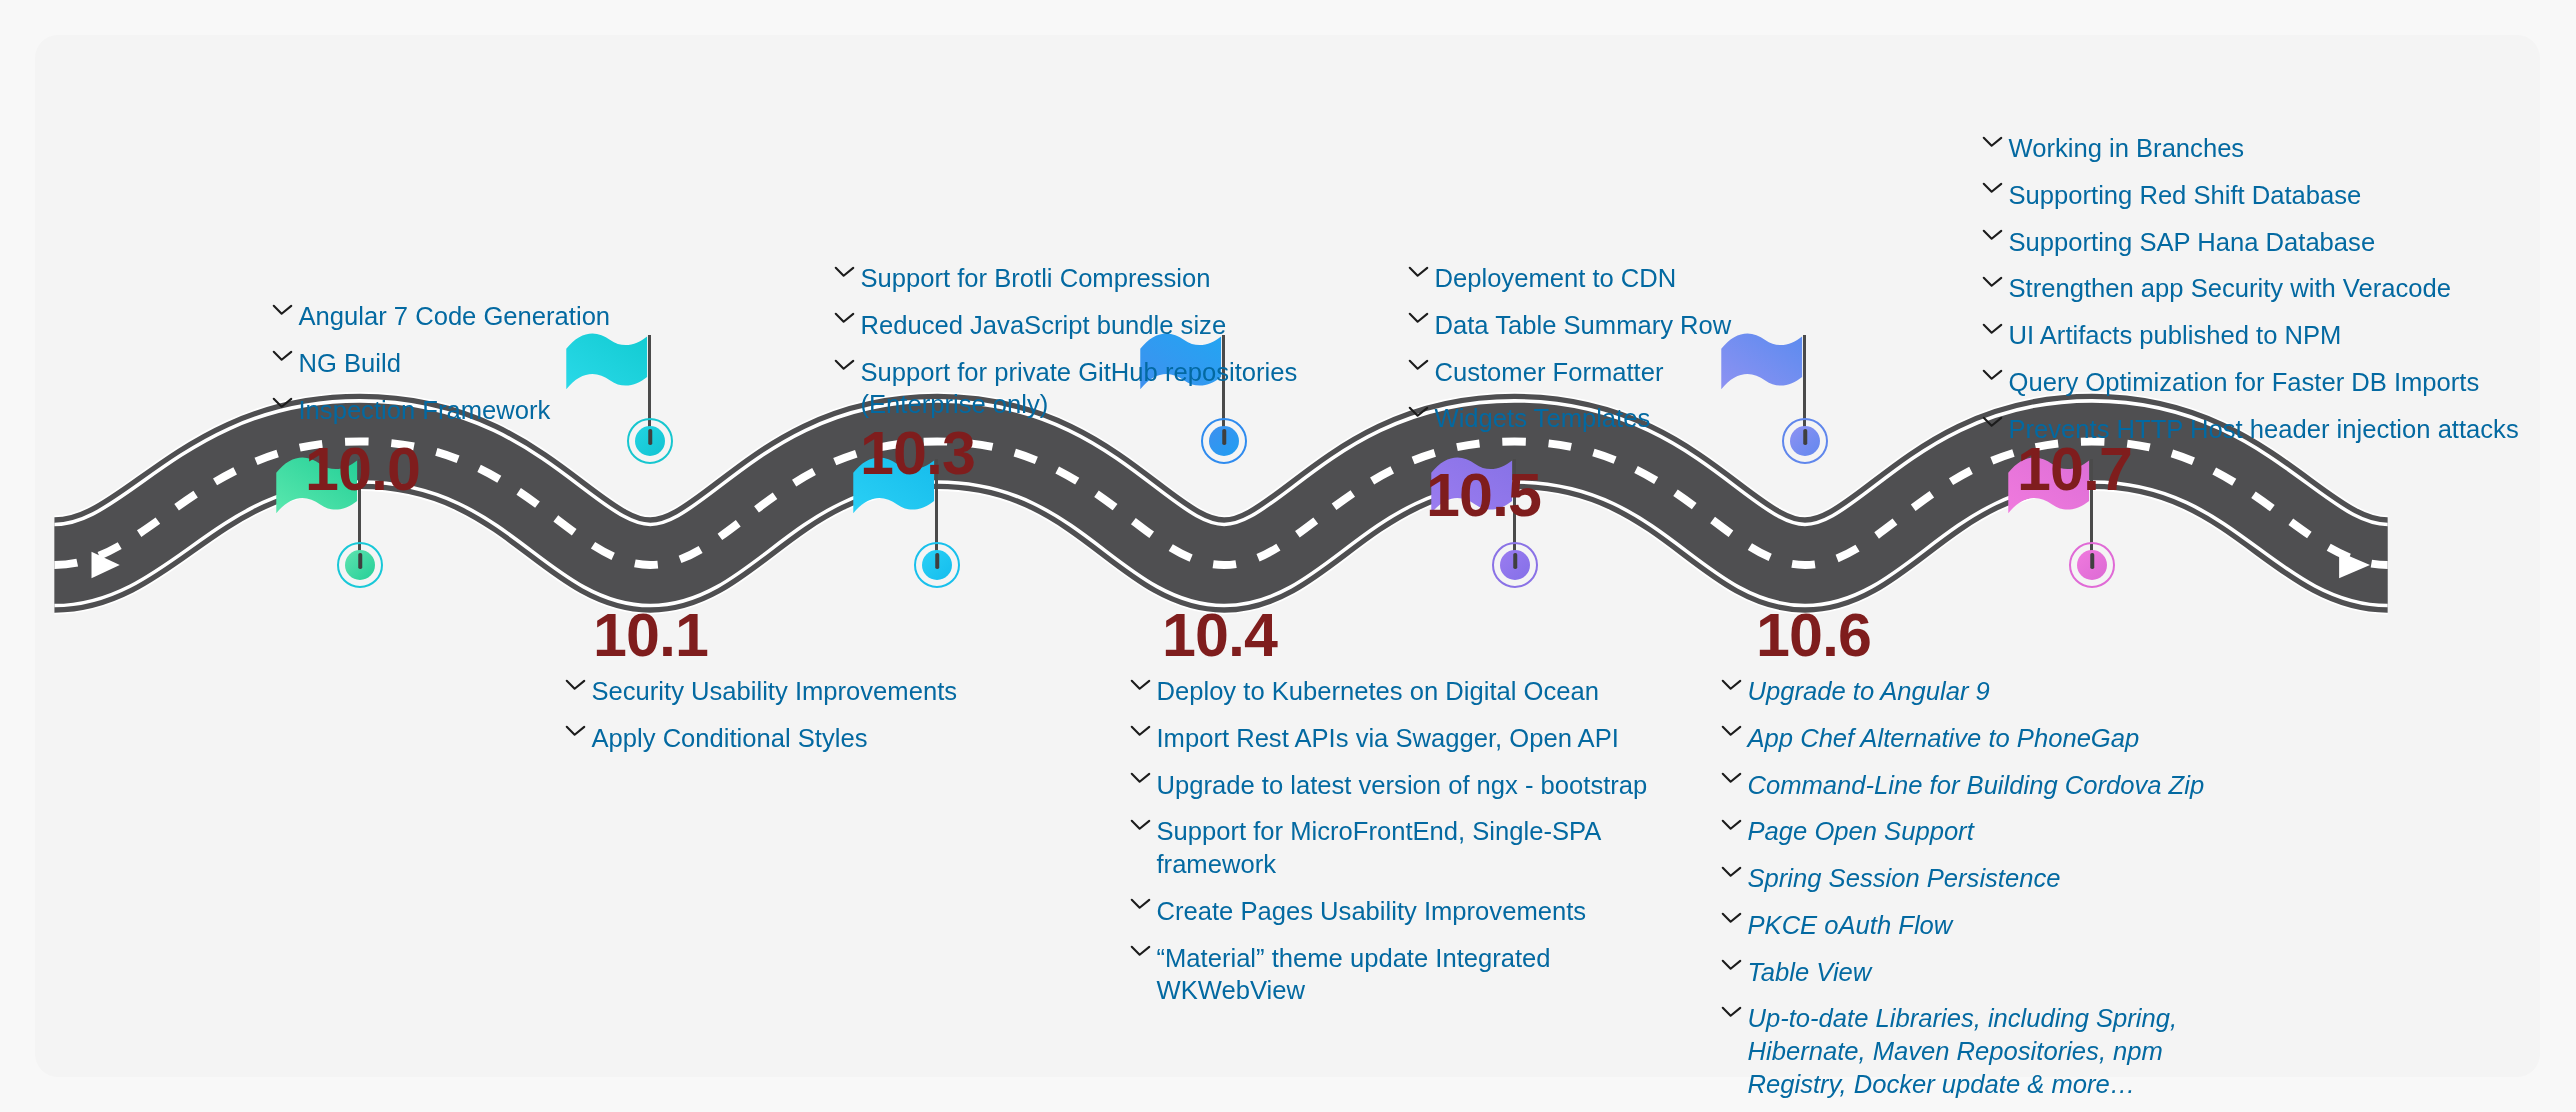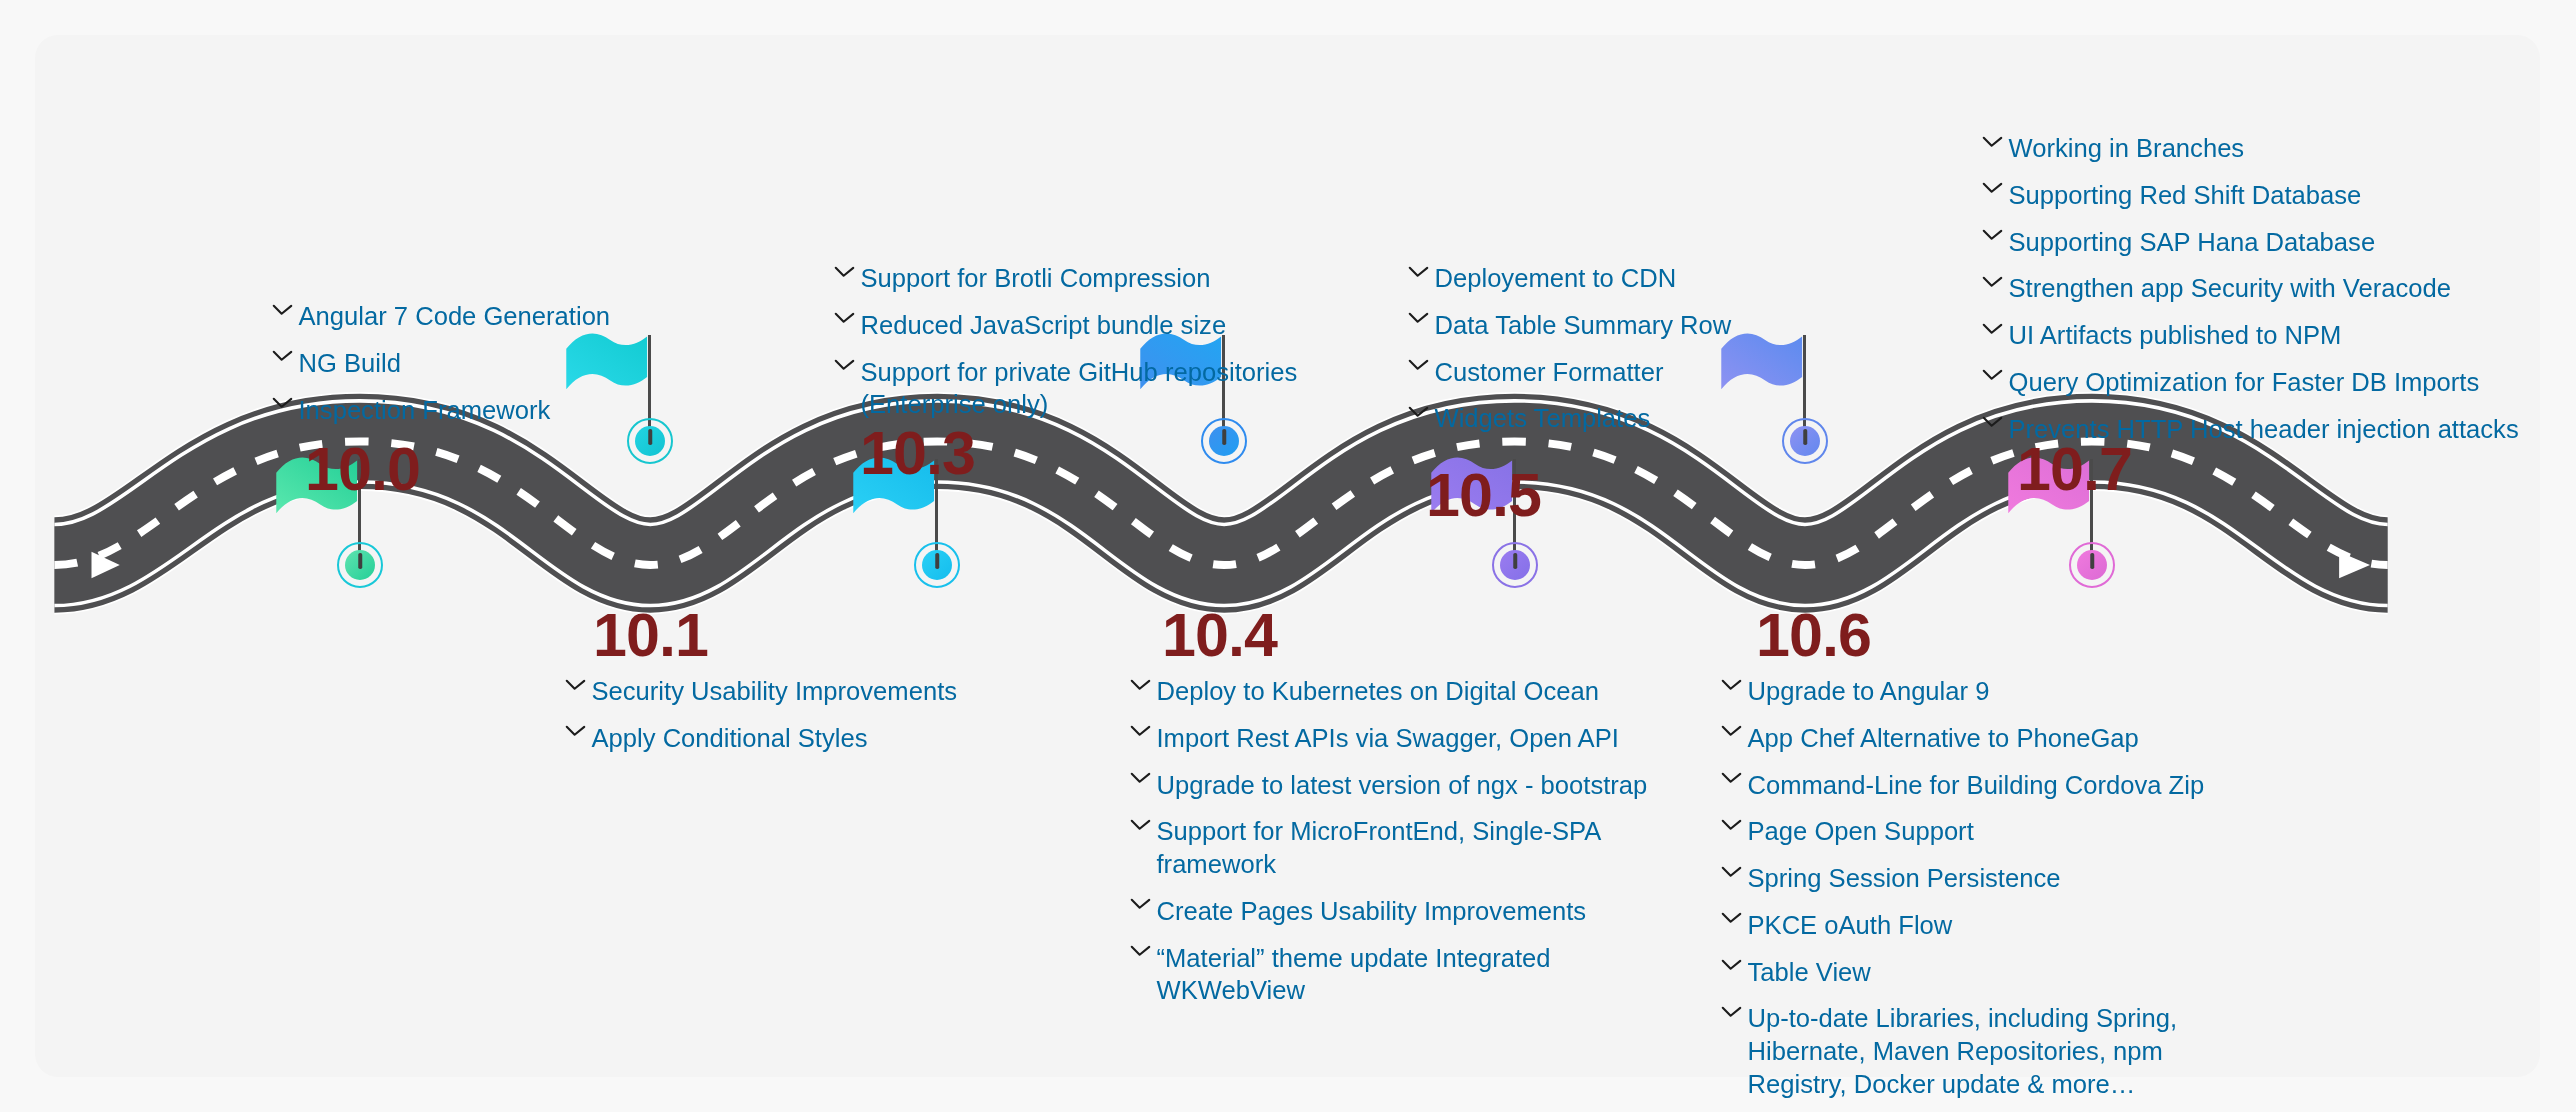--- a/index.html
+++ b/index.html
@@ -410,21 +410,21 @@
         </div>
         <div class="feature-item">
           <span class="check-icon">
             <svg width="21" height="12.4" viewBox="0 0 24 14" fill="none">
               <path d="M2 2 L11 11 L22 2" stroke="currentColor" stroke-width="2.4" stroke-linecap="round" stroke-linejoin="round"></path>
             </svg>
           </span>
           <span class="feature-text">Widgets Templates</span>
         </div>
       </div>
-    <div class="feature-list" style="left:1686px; top:640px; width:547px;">
+    <div class="feature-list" style="left:1686px; top:640px; width:547px;font-style:italic;">
         <div class="feature-item">
           <span class="check-icon">
             <svg width="21" height="12.4" viewBox="0 0 24 14" fill="none">
               <path d="M2 2 L11 11 L22 2" stroke="currentColor" stroke-width="2.4" stroke-linecap="round" stroke-linejoin="round"></path>
             </svg>
           </span>
           <span class="feature-text">Upgrade to Angular 9</span>
         </div>
         <div class="feature-item">
           <span class="check-icon">

